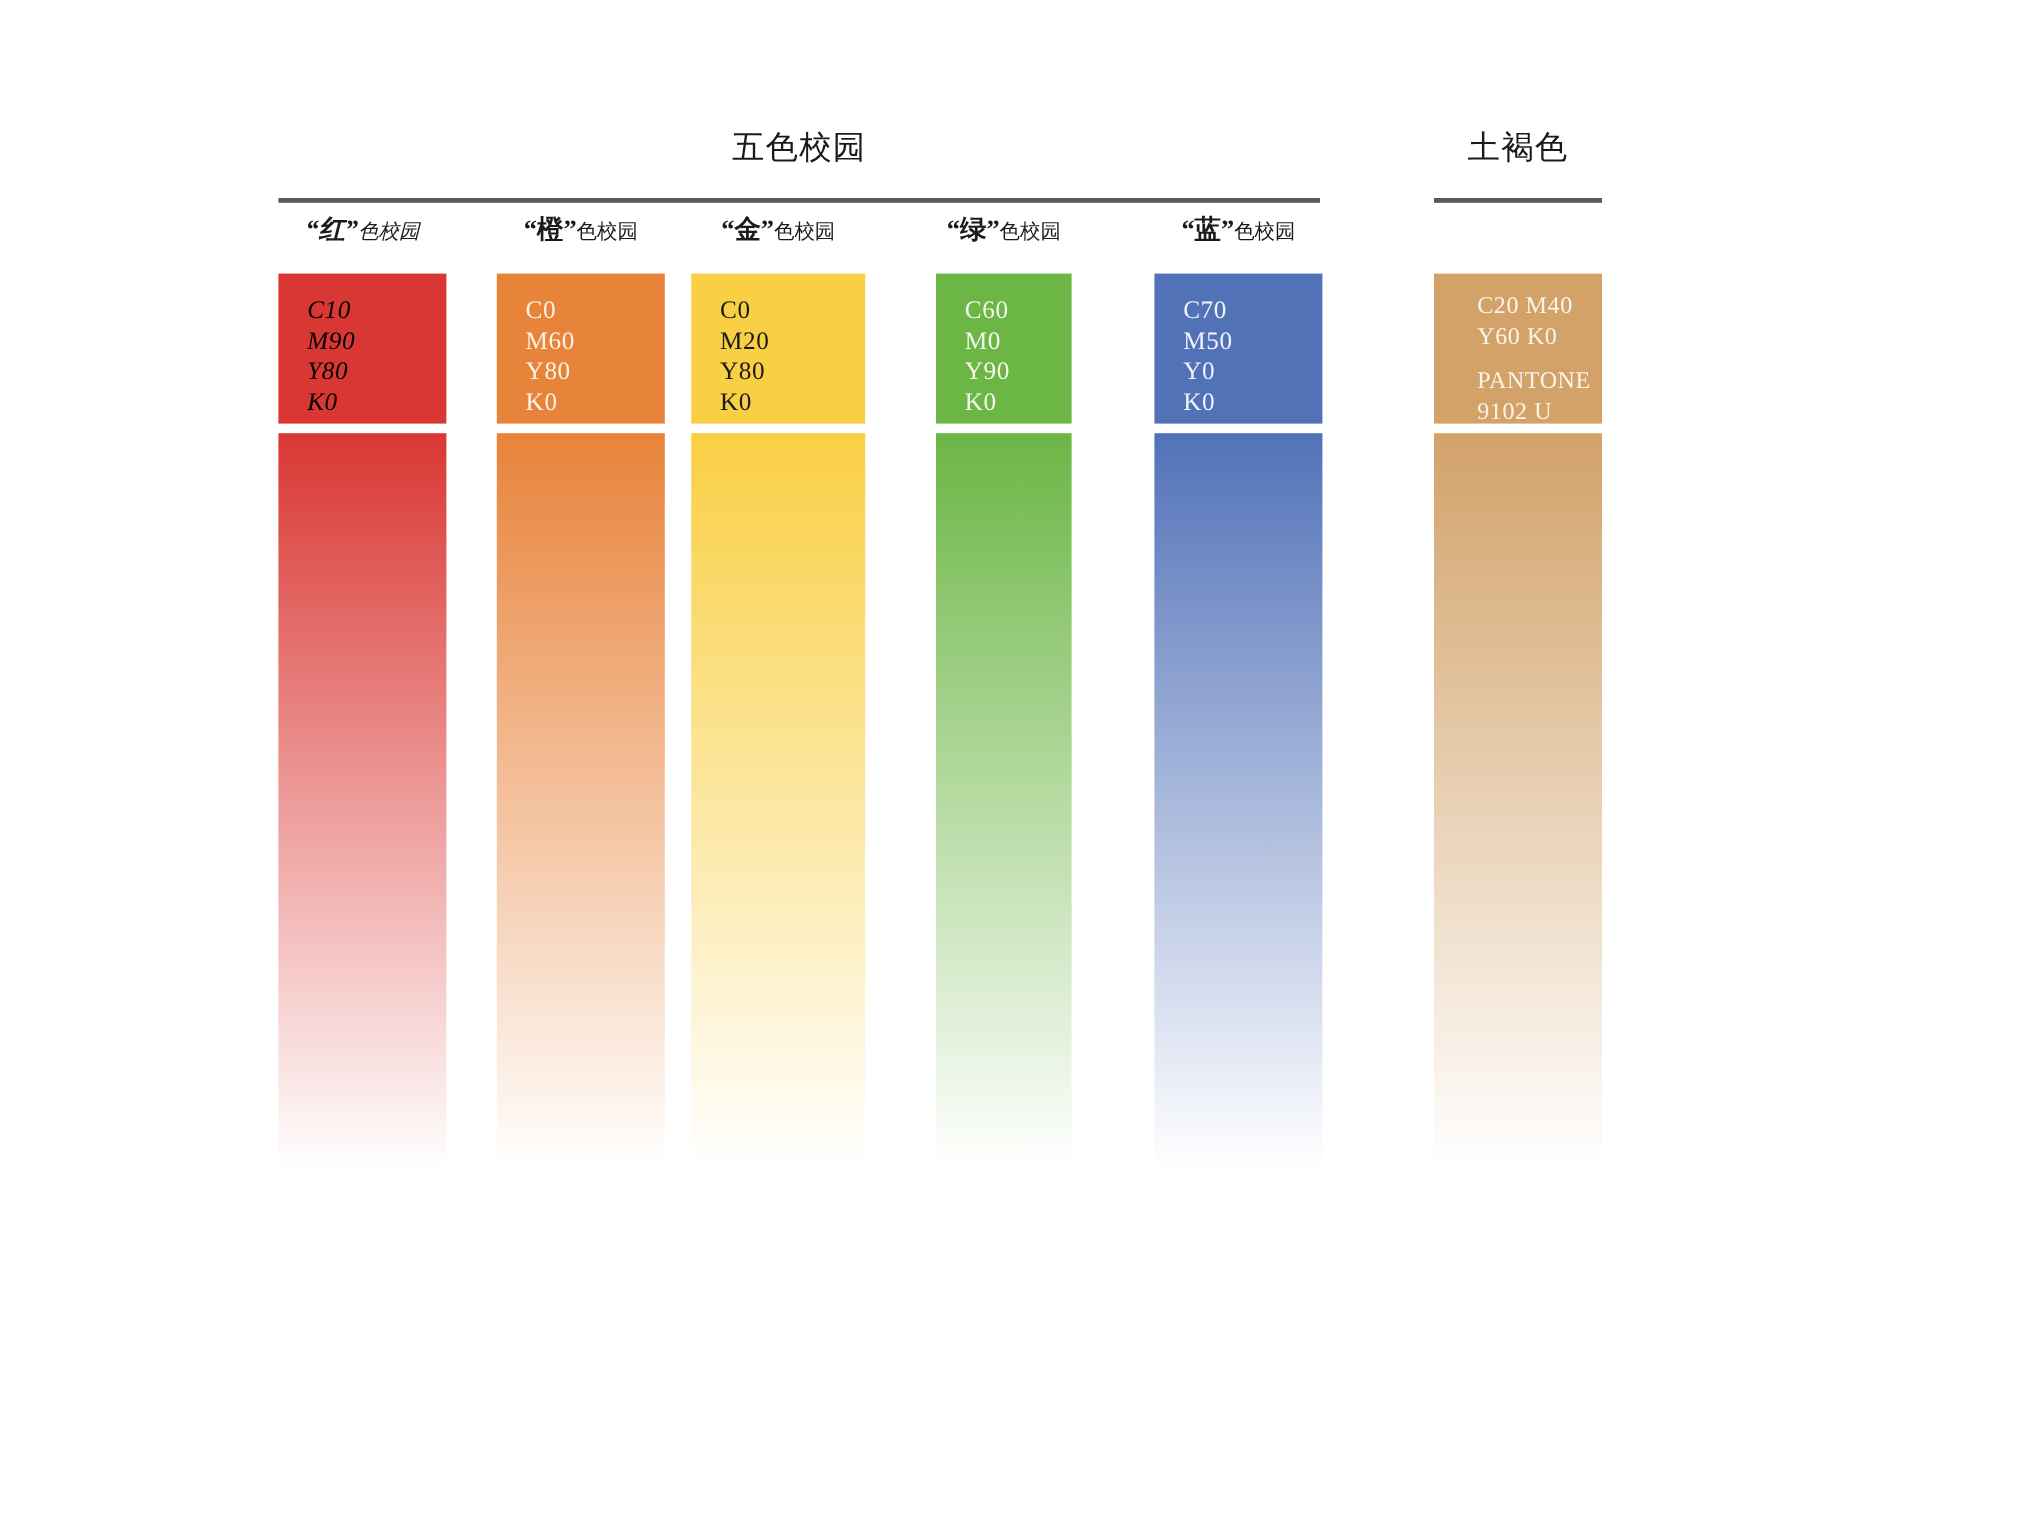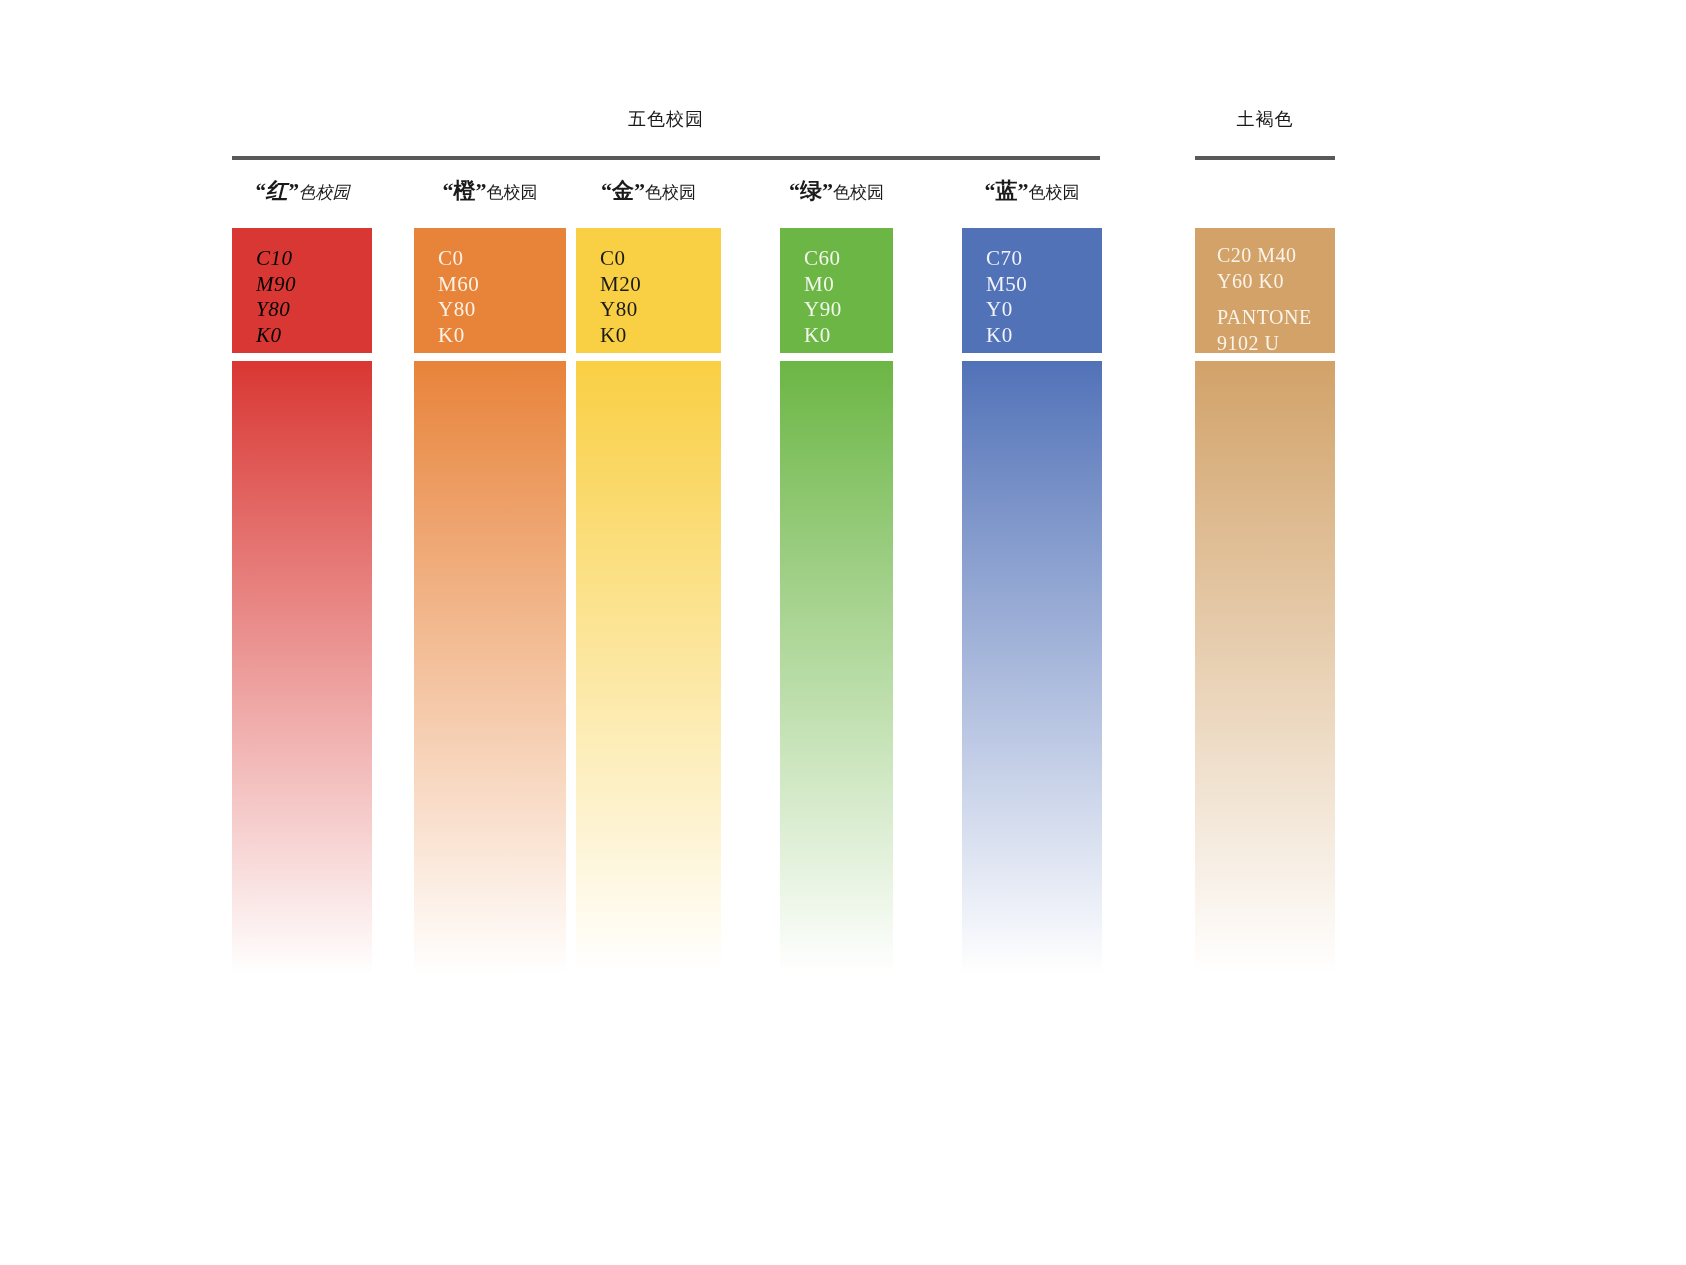--- a/index.html
+++ b/index.html
@@ -9,21 +9,21 @@
     font-family:"Liberation Serif", serif;
     position:relative;
     overflow:hidden;
   }
   .page{position:relative;width:1686px;height:1265px;}
 
   
   .group{position:absolute;}
   .group-title{
     font-family:"Liberation Serif", serif;
-    font-size:18px;
+    font-size:27px;
     color:#1a1a1a;
     text-align:center;
     letter-spacing:1px;
     white-space:nowrap;
     line-height:1;
   }
   .group-rule{
     height:4px;
     background:#595959;
     width:100%;
@@ -65,28 +65,28 @@
   .swatch .cmyk div{white-space:nowrap;}
   .swatch .spacer{height:10px;}
 
   .gradient{
     margin-top:8px;
     height:613px;
   }
 
   
   #col-red   {left:232px;width:140px;font-style:italic;}
-  #col-orange{left:414px;width:152px;}
+  #col-orange{left:414px;width:140px;}
   #col-gold  {left:576px;width:145px;}
   #col-green {left:780px;width:113px;}
   #col-blue  {left:962px;width:140px;}
   #col-brown {left:1195px;width:140px;}
 
   #col-brown .col-label{visibility:hidden;}
-  #col-brown .swatch{padding-top:14px;padding-left:22px;}
+  #col-brown .swatch{padding-top:14px;padding-left:36px;}
   #col-brown .swatch .cmyk{font-size:20px;line-height:26px;}
 </style>
 </head>
 <body>
 
 <div class="page">
 
   <div class="group" id="group-campus">
     <div class="group-title">五色校园</div>
     <div class="group-rule" style="background: rgb(89, 89, 89);"></div>

